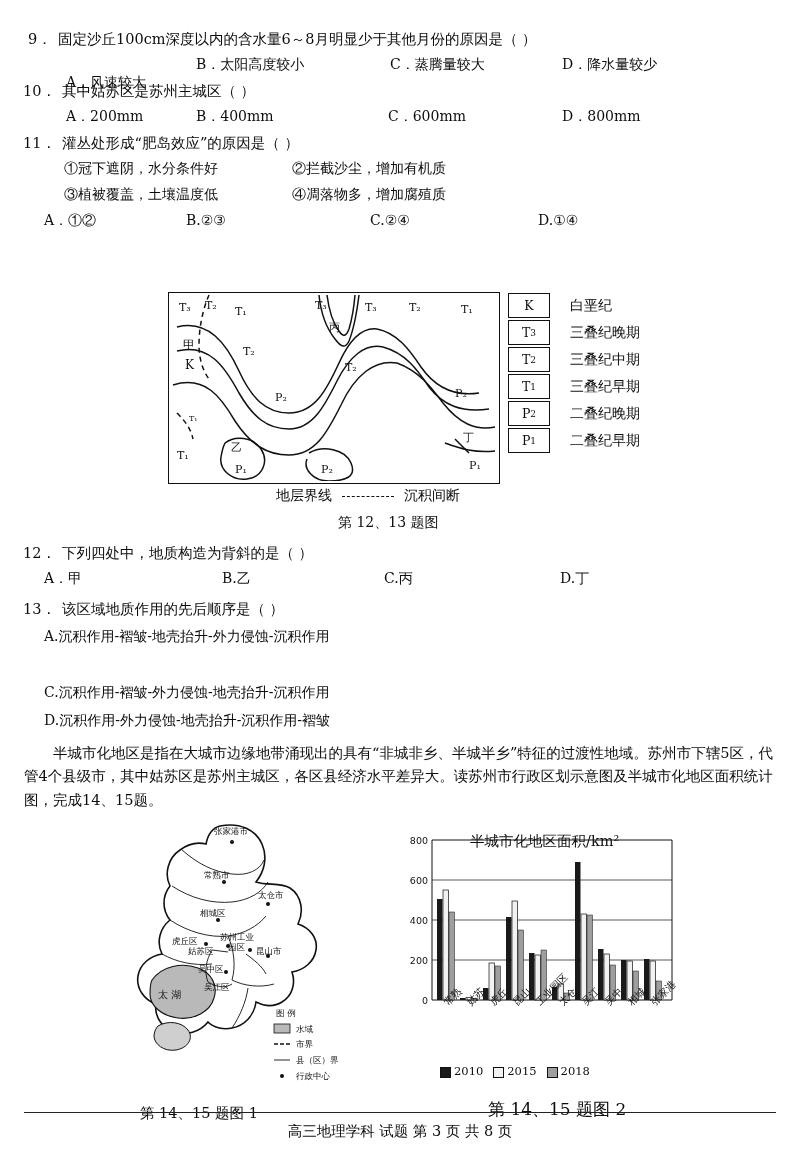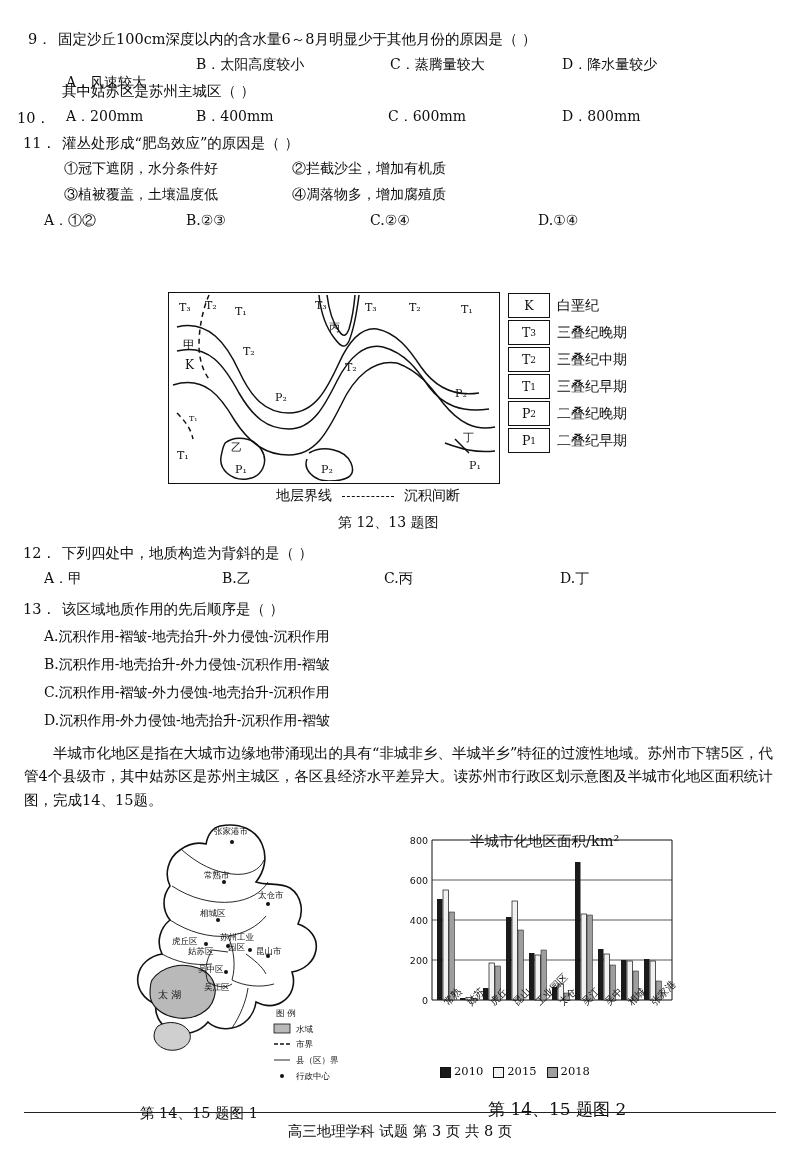--- a/index.html
+++ b/index.html
@@ -16,21 +16,21 @@
   .caption{position:absolute;font-size:14px;white-space:nowrap;}
   .footer{position:absolute;left:0;right:0;text-align:center;font-size:14.5px;}
   .hr{position:absolute;border-top:1px solid #222;}
 
   
   .geo-wrap{position:absolute;left:168px;top:292px;width:330px;height:190px;border:1.2px solid #111;}
   .geo-wrap svg{display:block;}
   .legend{position:absolute;left:508px;top:292px;width:160px;}
   .legend-row{display:flex;align-items:center;height:27px;}
   .legend-key{width:42px;height:25px;border:1.1px solid #111;display:flex;align-items:center;justify-content:center;font-size:12.5px;box-sizing:border-box;}
-  .legend-txt{margin-left:7px;font-size:14px;white-space:nowrap;}
+  .legend-txt{margin-left:20px;font-size:14px;white-space:nowrap;}
   .sub{font-size:9px;vertical-align:sub;}
 
   .geo-note{position:absolute;top:487px;left:276px;font-size:14px;white-space:nowrap;display:flex;align-items:center;gap:6px;}
   .dashline{display:inline-block;width:52px;height:0;border-top:1.6px dashed #111;margin:0 4px;}
 
   
   .map-wrap{position:absolute;left:128px;top:820px;width:250px;height:280px;}
   .map-caption{position:absolute;left:140px;top:1104px;font-size:14.5px;}
 
   
@@ -46,21 +46,21 @@
 
 <div class="page">
 
   <div class="num" style="left:28px;top:30px;">9．</div>
   <div class="q" style="left:58px;top:30px;">固定沙丘100cm深度以内的含水量6～8月明显少于其他月份的原因是（        ）</div>
   <div class="opt" style="left:66px;top:56px;margin-top:18px;">A．风速较大</div>
   <div class="opt" style="left:196px;top:56px;">B．太阳高度较小</div>
   <div class="opt" style="left:390px;top:56px;">C．蒸腾量较大</div>
   <div class="opt" style="left:562px;top:56px;">D．降水量较少</div>
 
-  <div class="num" style="left:17px;top:82px;margin-top:27px;">10．</div>
+  <div class="num" style="left:23px;top:82px;">10．</div>
   <div class="q" style="left:62px;top:82px;">其中姑苏区是苏州主城区（        ）</div>
   <div class="opt" style="left:66px;top:108px;">A．200mm</div>
   <div class="opt" style="left:196px;top:108px;">B．400mm</div>
   <div class="opt" style="left:388px;top:108px;">C．600mm</div>
   <div class="opt" style="left:562px;top:108px;">D．800mm</div>
 
   <div class="num" style="left:23px;top:134px;">11．</div>
   <div class="q" style="left:62px;top:134px;">灌丛处形成“肥岛效应”的原因是（      ）</div>
   <div class="opt" style="left:64px;top:160px;">①冠下遮阴，水分条件好</div>
   <div class="opt" style="left:292px;top:160px;">②拦截沙尘，增加有机质</div>
@@ -163,21 +163,20 @@
   <div class="num" style="left:23px;top:544px;">12．</div>
   <div class="q" style="left:62px;top:544px;">下列四处中，地质构造为背斜的是（        ）</div>
   <div class="opt" style="left:44px;top:570px;">A．甲</div>
   <div class="opt" style="left:196px;top:570px;margin-left:26px;">B.乙</div>
   <div class="opt" style="left:384px;top:570px;">C.丙</div>
   <div class="opt" style="left:560px;top:570px;">D.丁</div>
 
   <div class="num" style="left:23px;top:600px;">13．</div>
   <div class="q" style="left:62px;top:600px;">该区域地质作用的先后顺序是（        ）</div>
   <div class="opt" style="left:44px;top:628px;">A.沉积作用-褶皱-地壳抬升-外力侵蚀-沉积作用</div>
-  <div class="opt" style="left:44px;top:656px;">B.沉积作用-地壳抬升-外力侵蚀-沉积作用-褶皱</div>
   <div class="opt" style="left:44px;top:684px;">C.沉积作用-褶皱-外力侵蚀-地壳抬升-沉积作用</div>
   <div class="opt" style="left:44px;top:712px;">D.沉积作用-外力侵蚀-地壳抬升-沉积作用-褶皱</div>
 
   <div class="para" style="left:24px;top:742px;width:752px;text-indent:29px;">半城市化地区是指在大城市边缘地带涌现出的具有“非城非乡、半城半乡”特征的过渡性地域。苏州市下辖5区，代管4个县级市，其中姑苏区是苏州主城区，各区县经济水平差异大。读苏州市行政区划示意图及半城市化地区面积统计图，完成14、15题。</div>
 
   <div class="map-wrap">
     <svg width="250" height="280" viewBox="0 0 250 280">
 
       <path d="M92,6 C112,2 128,10 134,24 C140,38 136,52 128,62 C140,66 152,62 162,68 C174,76 176,92 170,104
                C182,108 190,118 188,130 C186,142 176,150 164,152 C168,164 164,176 154,182 C146,187 136,186 128,182

